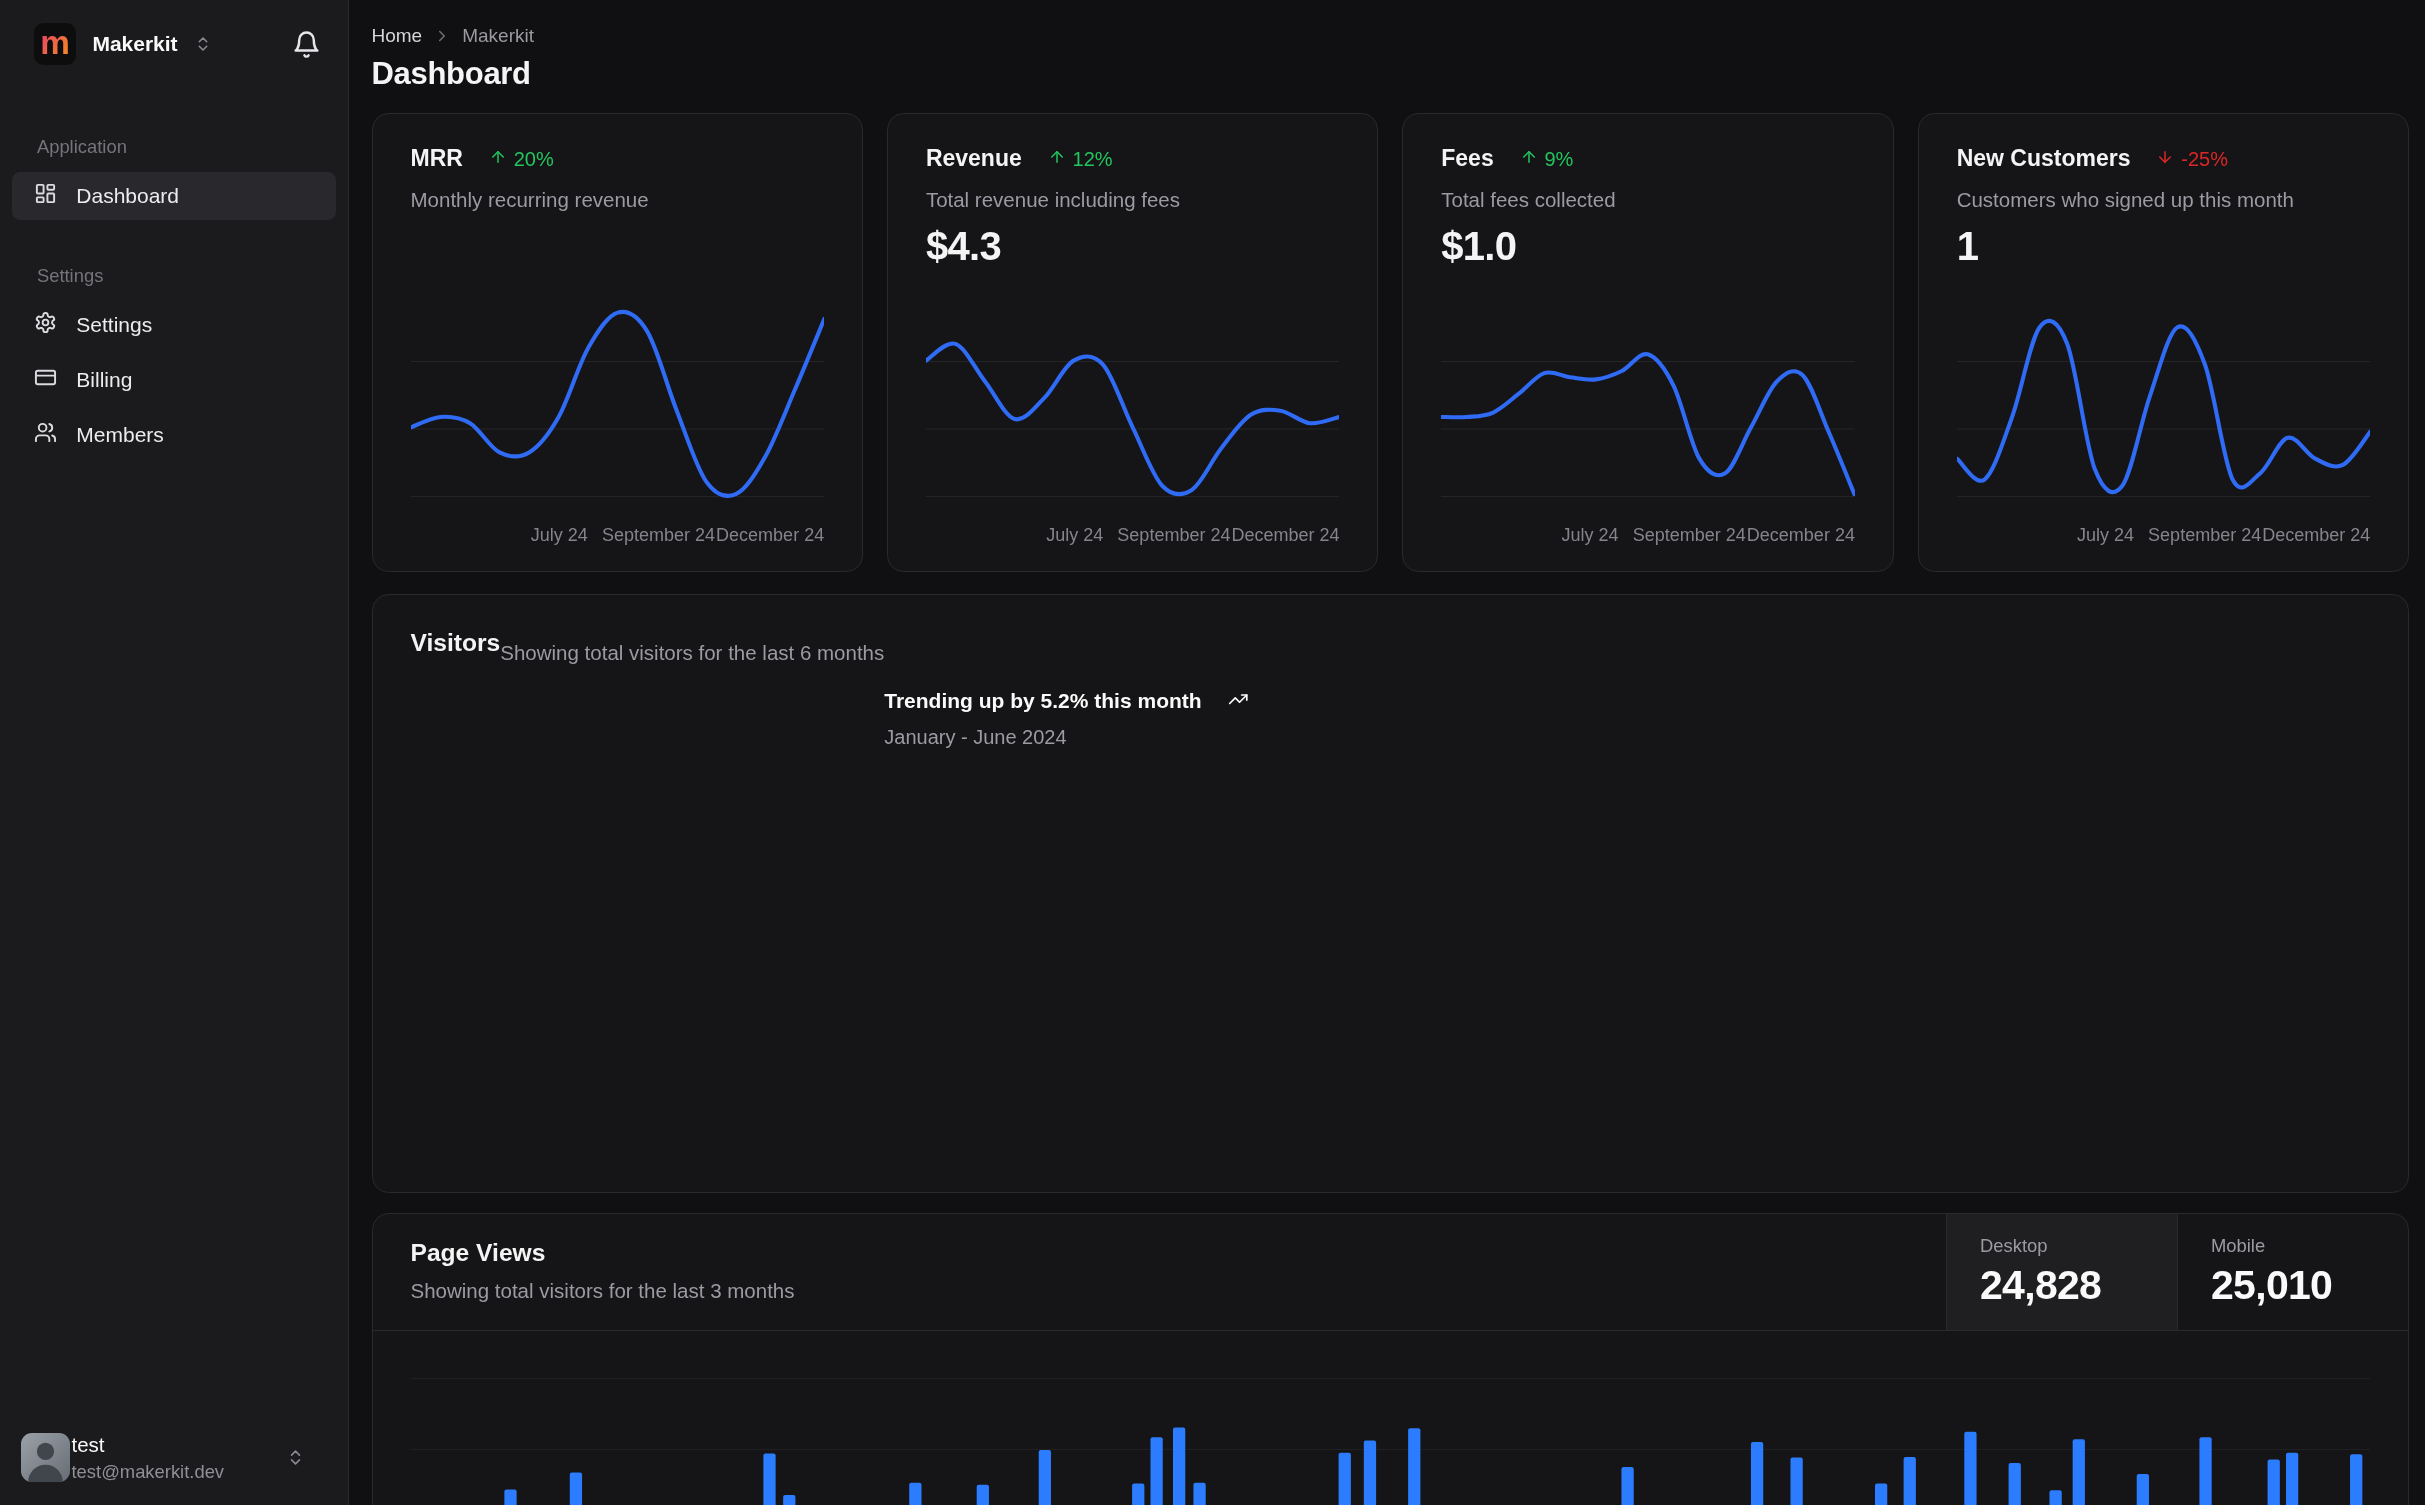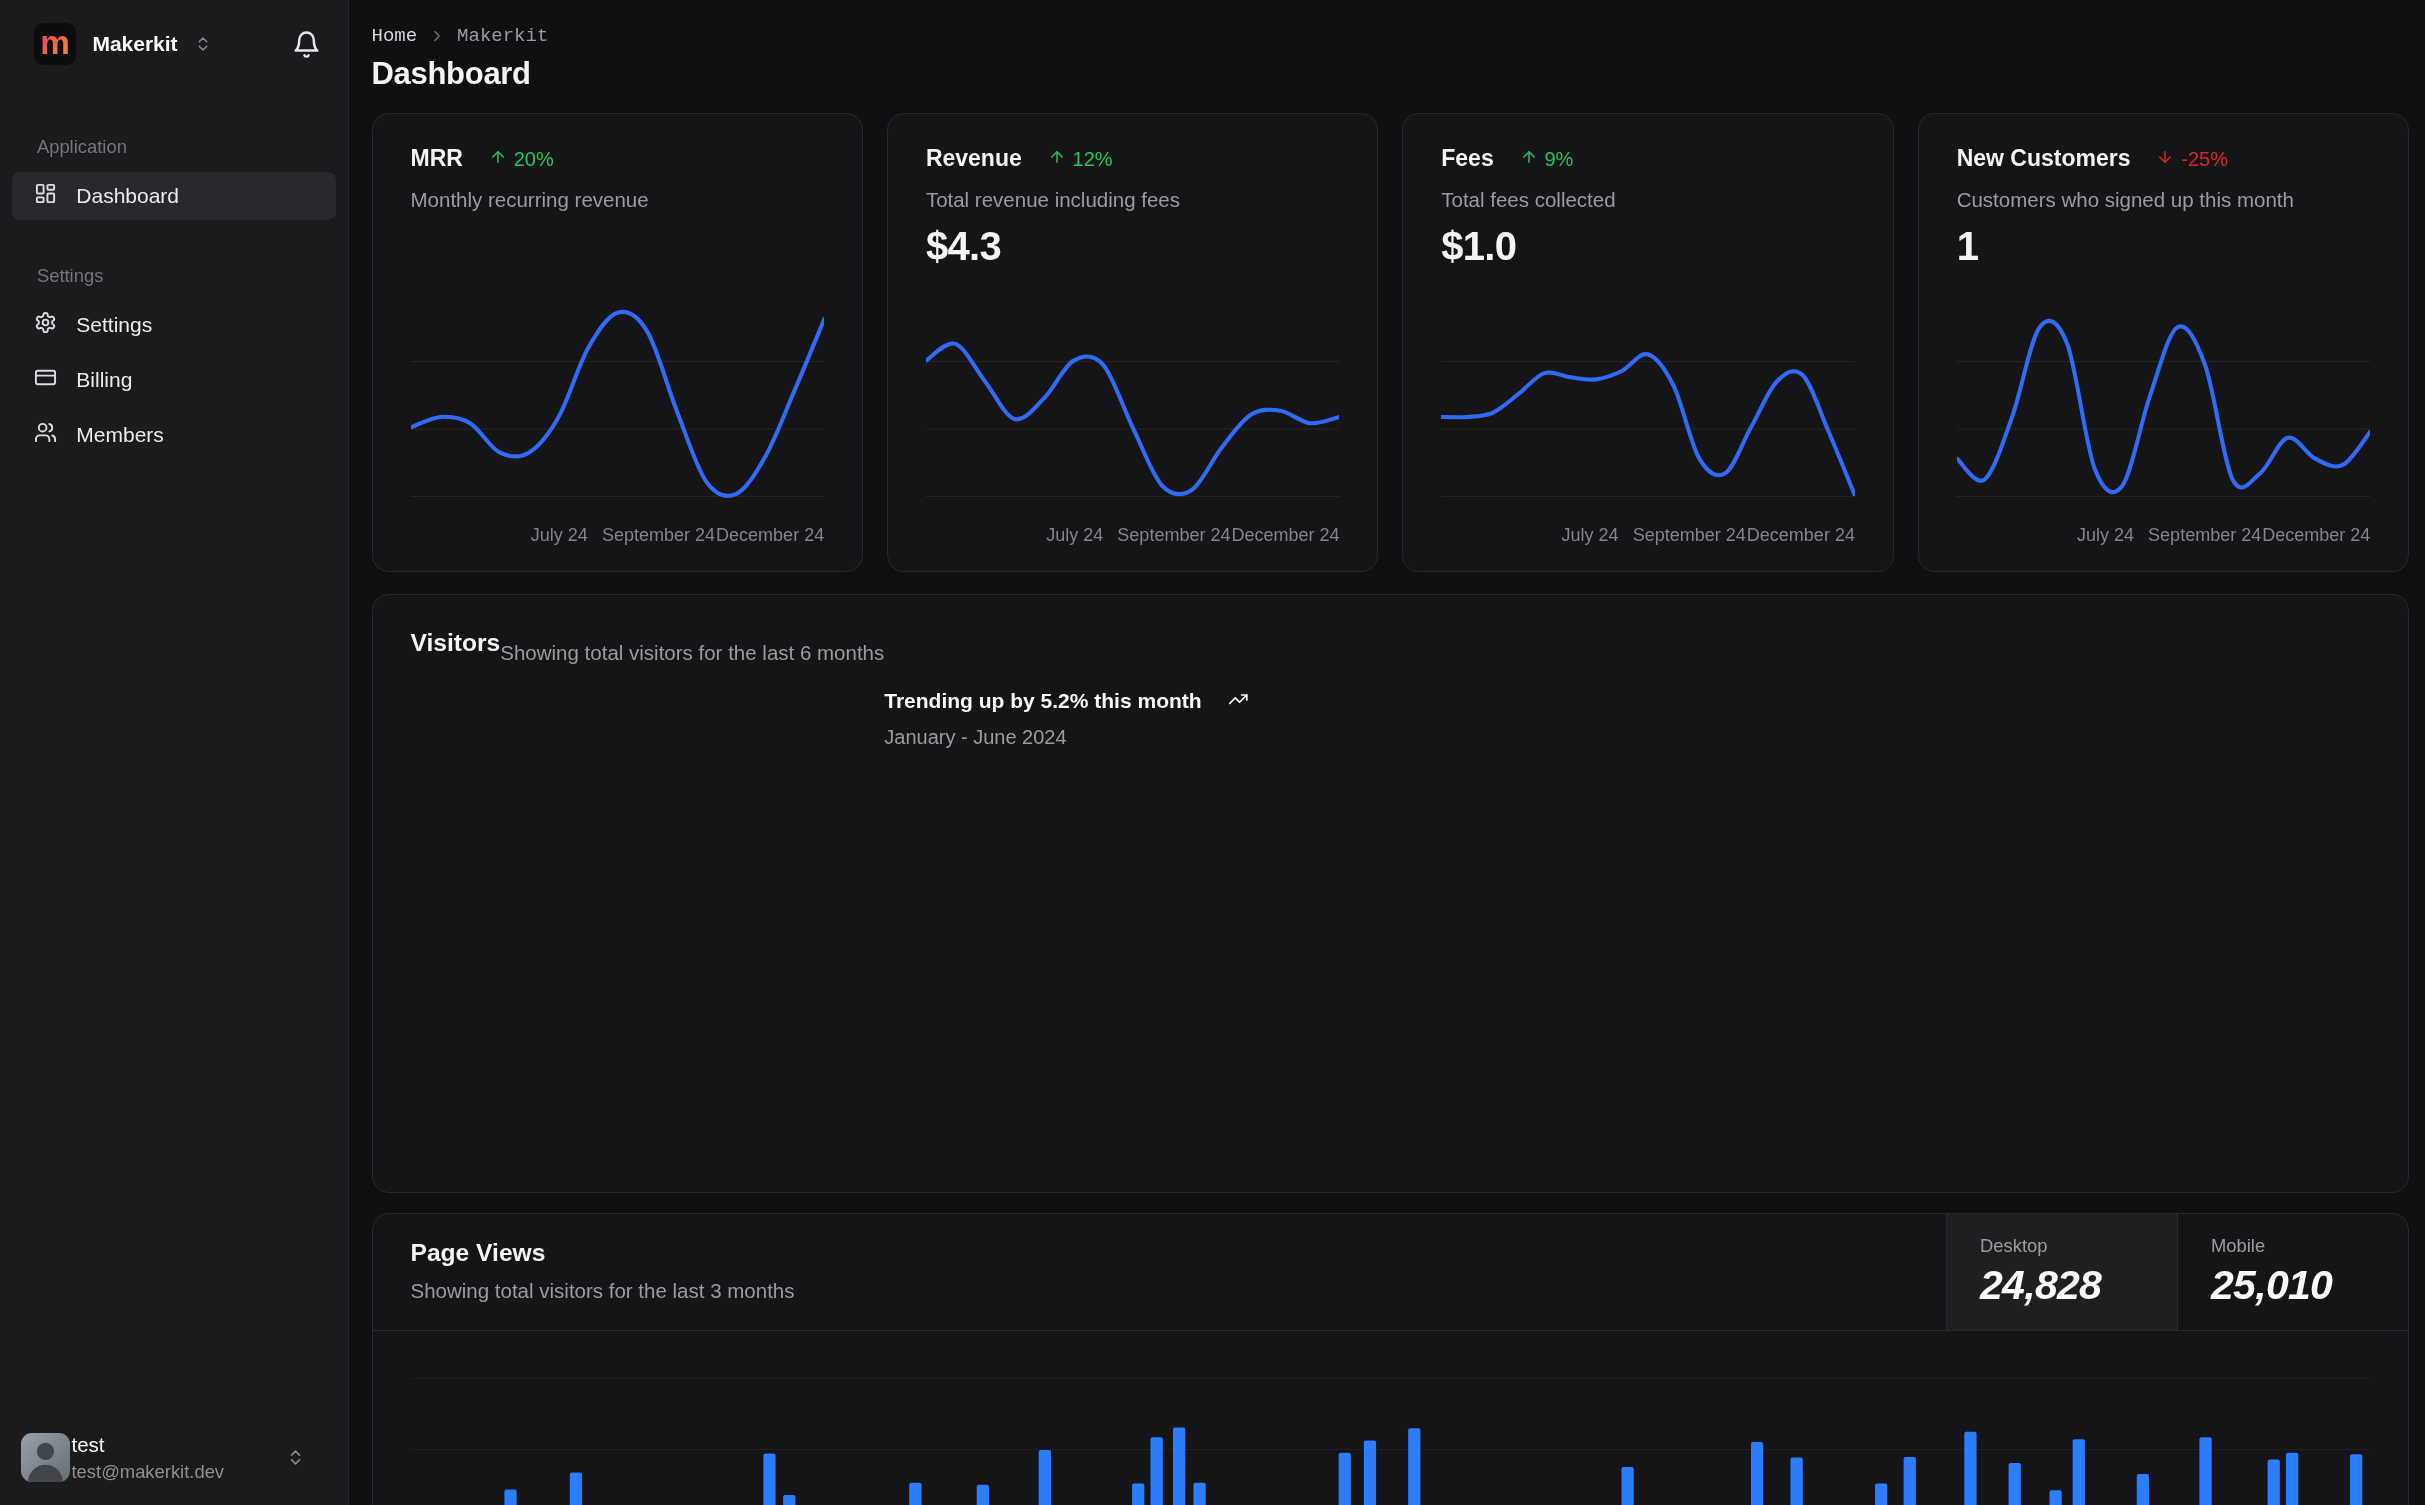--- a/index.html
+++ b/index.html
@@ -33,21 +33,21 @@
   .avatar { width:49px; height:49px; border-radius:11px; overflow:hidden;
     background:linear-gradient(135deg,#9aa1a9,#676d75); flex:0 0 auto; }
   .user-meta { line-height:1.25; }
   .user-name { font-size:20.5px; color:#fafafa; }
   .user-email { font-size:18.4px; color:#8f8f96; margin-top:2.7px; }
   .user-caret { margin-left:auto; color:#8a8a92; display:flex; }
 
   
   .main { position:absolute; left:349px; top:0; right:0; height:100%;
     padding:24.6px 17px 0 22.5px; overflow:hidden; }
-  .breadcrumb { display:flex; align-items:center; gap:11px; font-size:19px;font-family:Liberation Mono, monospace; }
+  .breadcrumb { display:flex; align-items:center; gap:11px; font-size:19px; }
   .bc-home { color:#d6d6da; cursor:pointer; }
   .bc-sep { color:#6f6f76; display:flex; }
   .bc-current { color:#9a9aa1; }
   .page-title { margin-top:9.6px; font-size:31px; font-weight:700; letter-spacing:-0.3px; }
 
   .card { background:#151517; border:0.7px solid #2a2a2e; border-radius:16.4px; }
 
   
   .stat-row { margin-top:20.5px; display:flex; gap:24px; }
   .stat-card { flex:1 1 0; height:459px; padding:31px 38px 23px; display:flex; flex-direction:column; }
@@ -76,21 +76,21 @@
   .vf-secondary { margin-top:12.3px; font-size:20px; color:#9b9ba3; }
 
   
   .pv-card { margin-top:20.5px; height:382px; position:relative; overflow:hidden; padding:0; }
   .pv-header { height:117px; border-bottom:0.7px solid #2a2a2e; position:relative; }
   .pv-titles { padding:24.6px 0 0 38px; }
   .pv-toggles { position:absolute; right:0; top:0; bottom:0; display:flex; }
   .pv-toggle { width:231px; border-left:0.7px solid #2a2a2e; padding:20.5px 0 0 33px; cursor:pointer; }
   .pv-toggle.active { background:rgba(255,255,255,0.045); }
   .pv-toggle-label { font-size:18.4px; color:#9b9ba3; }
-  .pv-toggle-value { margin-top:5.5px; font-size:41px; font-weight:700; letter-spacing:-0.7px; color:#fafafa;font-style:italic; }
+  .pv-toggle-value { margin-top:5.5px; font-size:41px; font-weight:700; letter-spacing:-0.7px; color:#fafafa; }
   .bars-chart { position:absolute; left:38px; right:38px; top:136px; height:177px; }
   .bars-chart svg { position:absolute; inset:0; width:100%; height:100%; display:block; }
 </style>
 </head>
 <body>
 
 <aside class="sidebar">
   <div class="sb-head">
     <div class="logo">
       <svg viewBox="0 0 24 24" width="42" height="42">

